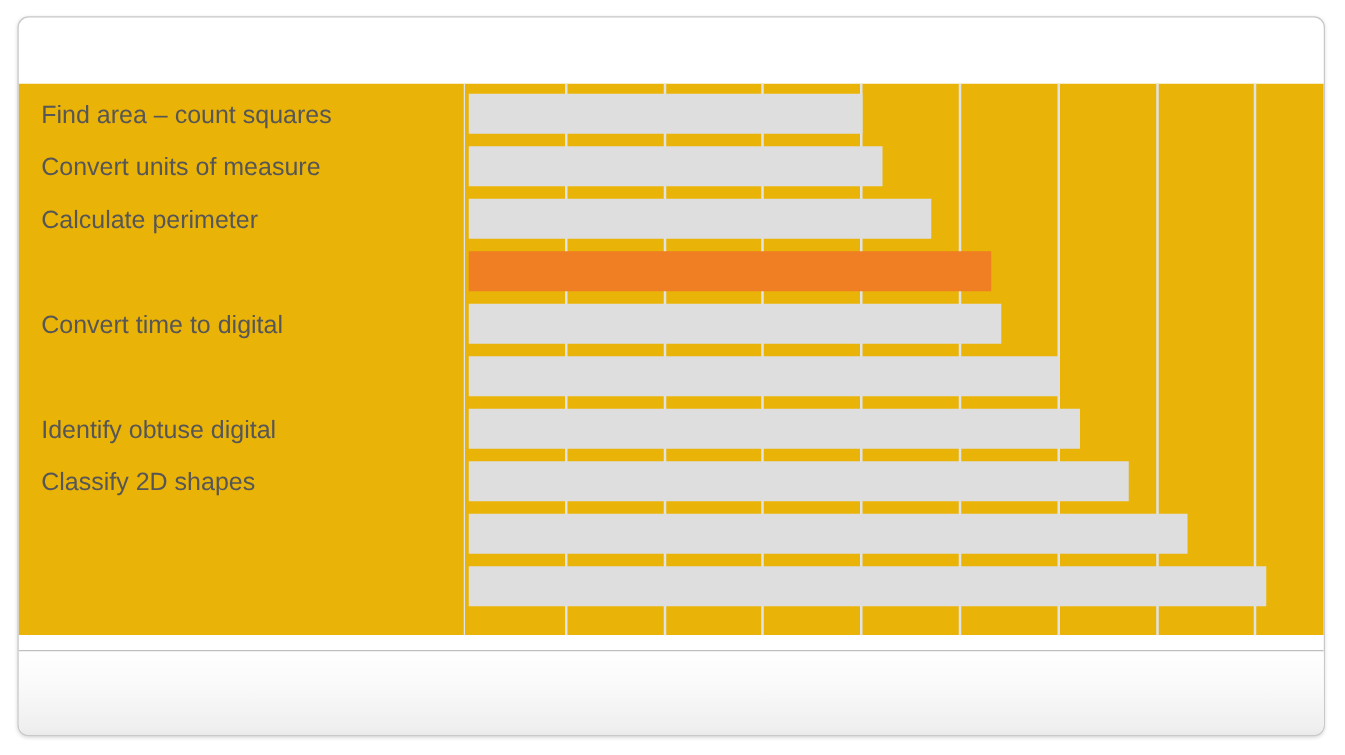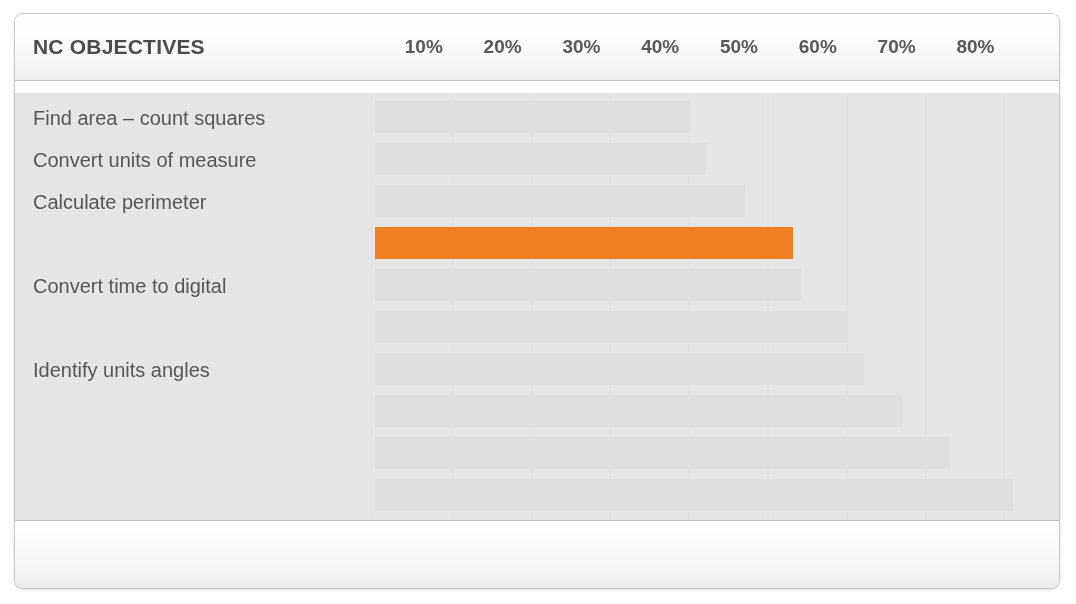--- a/index.html
+++ b/index.html
@@ -63,24 +63,24 @@
     color: #585858;
     white-space: nowrap;
     text-align: center;
     transform: translateX(-50%);
   }
 
   
   #chart-body {
     position: absolute;
     left: 0;
-    top: 79px;
+    top: 53px;
     width: 100%;
     height: 441px;
-    background: #e5e5e5;
+    background: #eab308;
   }
 
   #label-column {
     position: absolute;
     left: 0;
     top: 0;
     width: 357px;
     height: 100%;
     border-right: 1px solid #dfe3e6;
     box-sizing: border-box;
@@ -131,41 +131,29 @@
     background: linear-gradient(to bottom, #ffffff 0%, #fafafa 40%, #efefef 92%, #eaeaea 100%);
     border-top: 1px solid #bfbfbf;
     box-sizing: border-box;
   }
 </style>
 </head>
 <body>
 
 <div id="panel">
 
-  <div id="chart-header">
-    <div id="header-title">NC OBJECTIVES</div>
-    <div id="axis-ticks">
-        <div class="axis-label" style="left: 408.8px;">10%</div>
-        <div class="axis-label" style="left: 487.6px;">20%</div>
-        <div class="axis-label" style="left: 566.4px;">30%</div>
-        <div class="axis-label" style="left: 645.2px;">40%</div>
-        <div class="axis-label" style="left: 724px;">50%</div>
-        <div class="axis-label" style="left: 802.8px;">60%</div>
-        <div class="axis-label" style="left: 881.6px;">70%</div>
-        <div class="axis-label" style="left: 960.4px;">80%</div>
-      </div>
-  </div>
 
   <div id="chart-body">
     <div id="label-column">
         <div class="row-label" style="top: 4px;">Find area – count squares</div>
         <div class="row-label" style="top: 46px;">Convert units of measure</div>
         <div class="row-label" style="top: 88px;">Calculate perimeter</div>
         <div class="row-label" style="top: 172px;">Convert time to digital</div>
-        <div class="row-label" style="top: 256px;">Identify units angles</div>
+        <div class="row-label" style="top: 256px;">Identify obtuse digital</div>
+        <div class="row-label" style="top: 298px;">Classify 2D shapes</div>
       </div>
     <div id="plot-area">
       <div id="gridlines">
           <div class="gridline" style="left: 78.8px; background: rgb(223, 227, 230);"></div>
           <div class="gridline" style="left: 157.6px; background: rgb(223, 227, 230);"></div>
           <div class="gridline" style="left: 236.4px; background: rgb(223, 227, 230);"></div>
           <div class="gridline" style="left: 315.2px; background: rgb(223, 227, 230);"></div>
           <div class="gridline" style="left: 394px; background: rgb(223, 227, 230);"></div>
           <div class="gridline" style="left: 472.8px; background: rgb(223, 227, 230);"></div>
           <div class="gridline" style="left: 551.6px; background: rgb(223, 227, 230);"></div>

